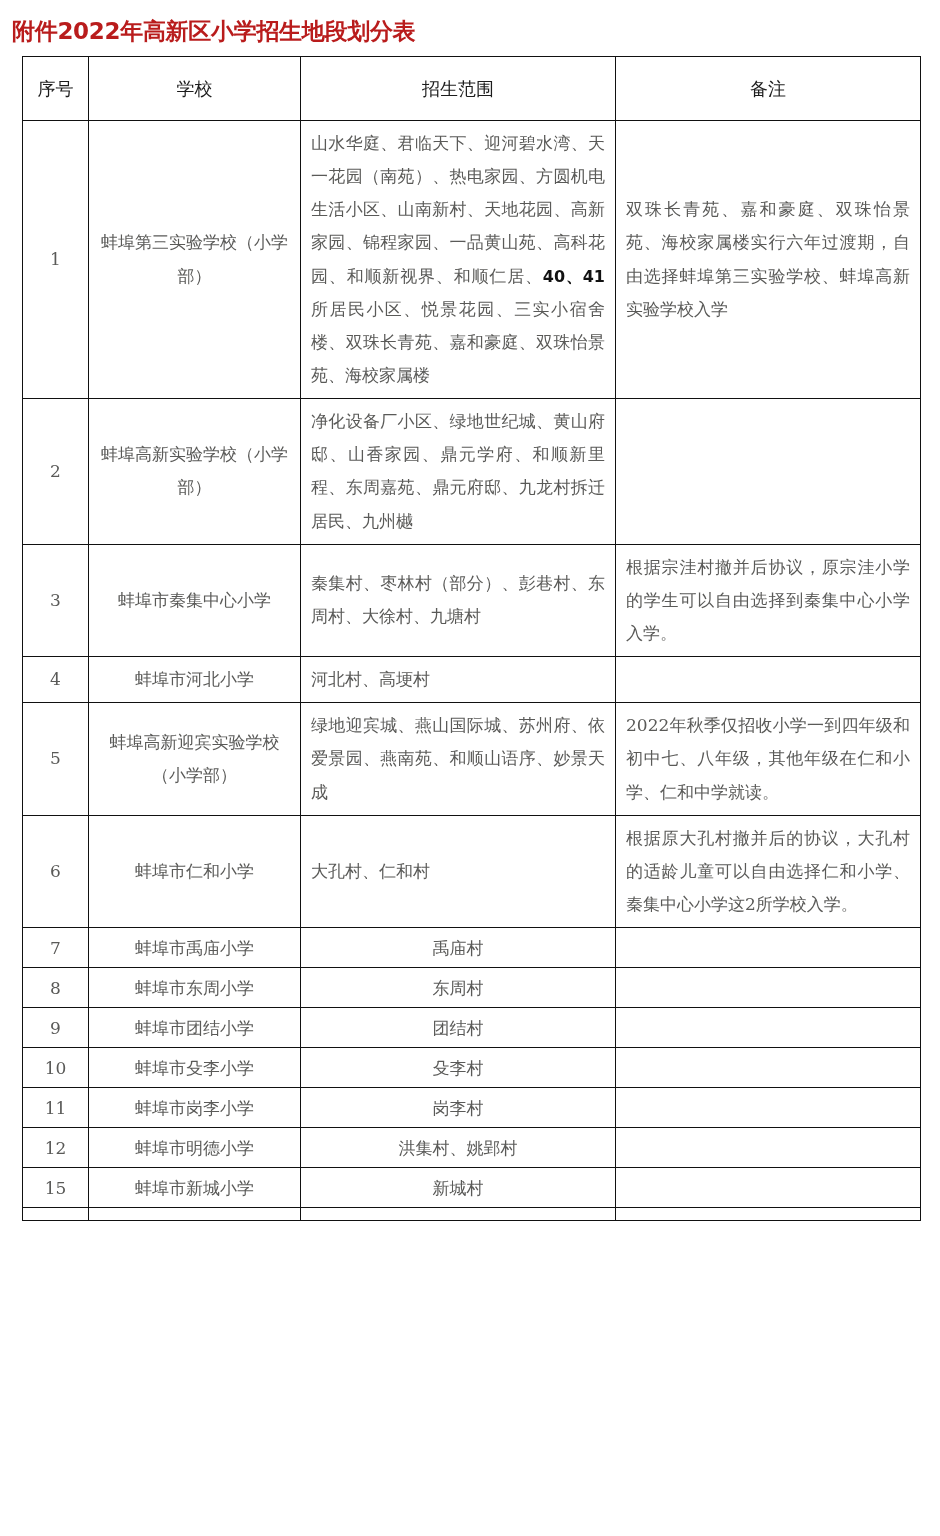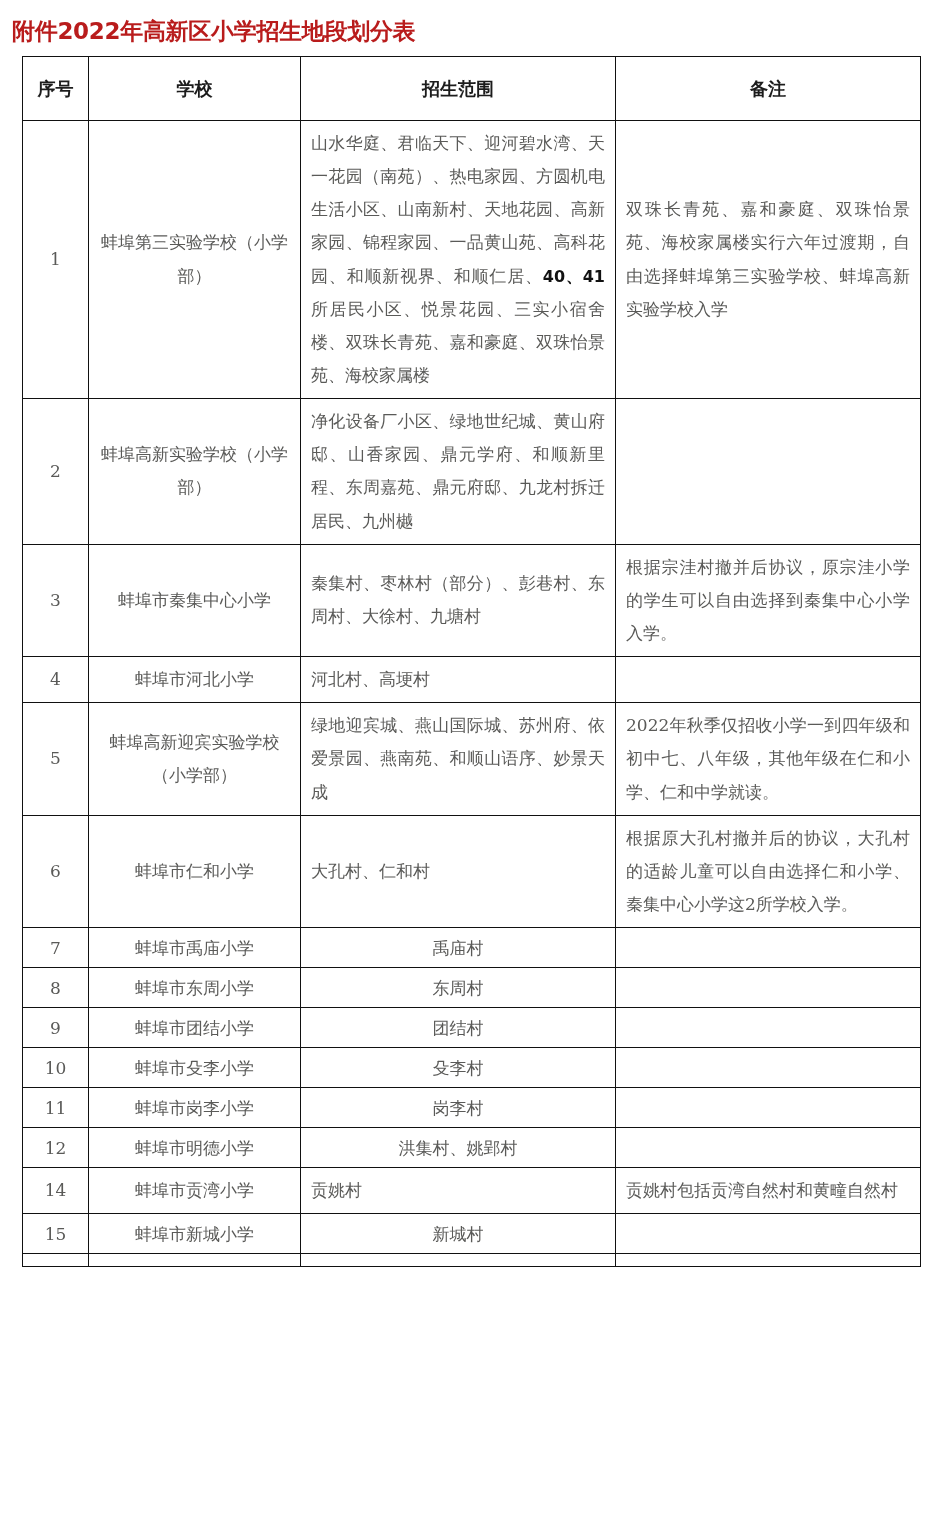--- a/index.html
+++ b/index.html
@@ -47,21 +47,21 @@
     border: 1px solid #111;
     vertical-align: middle;
     font-size: 17px;
     line-height: 1.95;
     color: #5a5a58;
     padding: 6px 10px;
   }
   table.seg-table th {
     text-align: center;
     color: #1c1c1c;
-    font-weight: 700;
+    font-weight: 400;
     font-size: 18px;
     height: 44px;
     padding: 20px 6px;
     line-height: 1.3;
   }
   td.idx {
     text-align: center;
     color: #4e4e4c;
     padding: 6px 2px;
   }
@@ -192,26 +192,20 @@
       </tr>
 
       <tr class="short">
         <td class="idx">12</td>
         <td class="school">蚌埠市明德小学</td>
         <td class="range">洪集村、姚郢村</td>
         <td class="note empty"></td>
       </tr>
 
 
-      <tr>
-        <td class="idx">14</td>
-        <td class="school">蚌埠市贡湾小学</td>
-        <td class="range center">贡姚村</td>
-        <td class="note">贡姚村包括贡湾自然村和黄疃自然村</td>
-      </tr>
 
       <tr class="short">
         <td class="idx">15</td>
         <td class="school">蚌埠市新城小学</td>
         <td class="range">新城村</td>
         <td class="note empty"></td>
       </tr>
 
       <tr class="cut-row">
         <td class="idx"></td>

